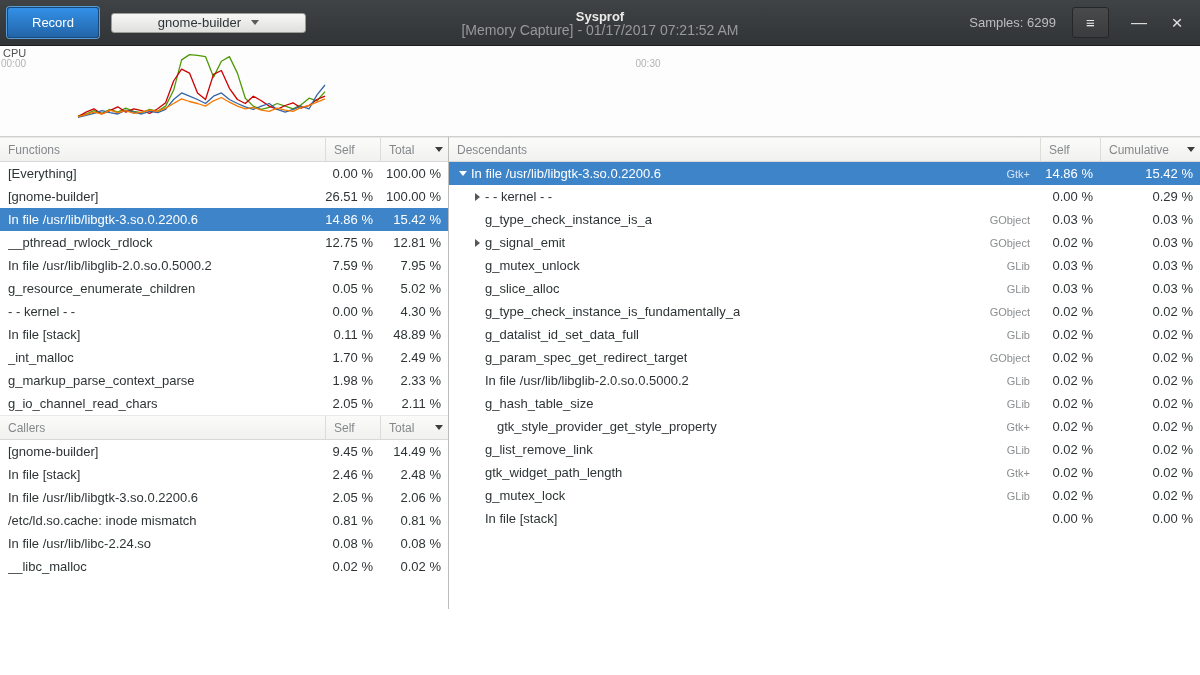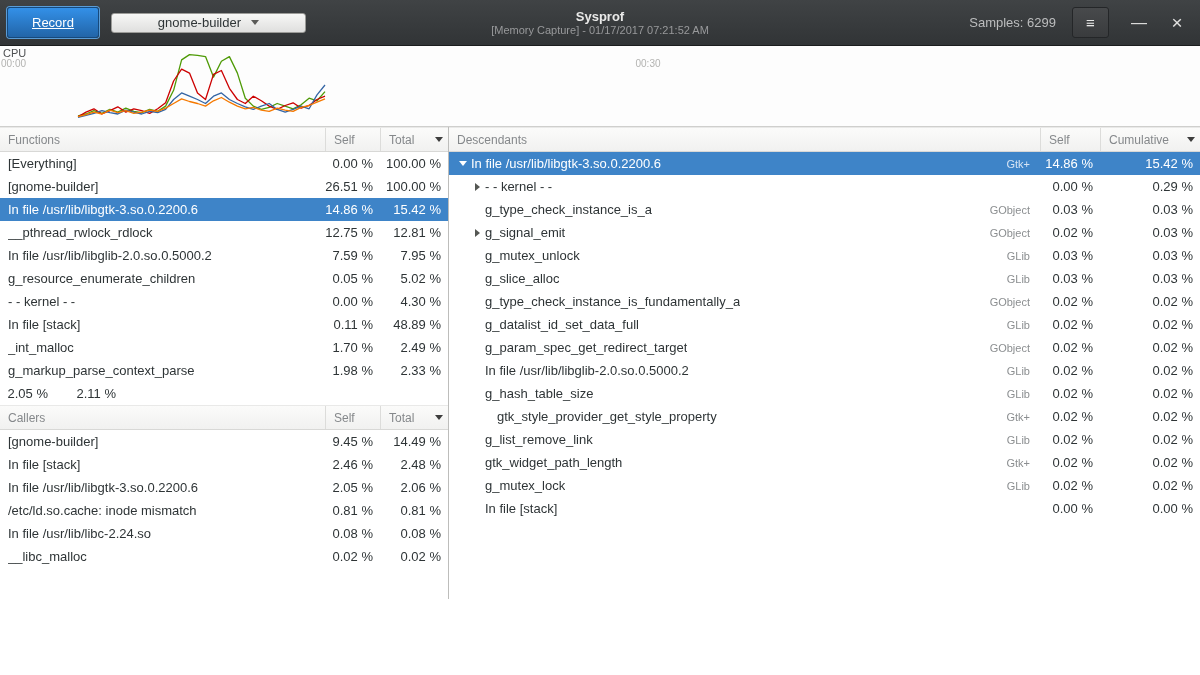--- a/index.html
+++ b/index.html
@@ -7,43 +7,43 @@
     font-family:"Liberation Sans", sans-serif; }
 
   
   .headerbar { height:46px; background:linear-gradient(#404345,#313436);
     border-bottom:1px solid #1b1d1e; display:flex; align-items:center;
     padding:0 7px; position:relative; color:#eeeeec; }
   .btn { cursor:default; }
   .btn-record { height:31px; padding:0 24px; font-size:13px; color:#fff;
     background:linear-gradient(#3390e8,#2265a8); border:1px solid #16497c;
     box-shadow:0 0 0 1px #5a9cd6; border-radius:3px; margin-right:12px;
-    font-family:"Liberation Sans",sans-serif;text-decoration:underline; }
+    font-family:"Liberation Sans",sans-serif; }
   .btn-process { height:20px; min-width:195px; font-size:13px; color:#2e3436;
     background:linear-gradient(#f7f7f6,#dfdfde); border:1px solid #9b9b98;
     border-radius:3px; display:flex; align-items:center; justify-content:center;
     gap:10px; padding:0 14px; font-family:"Liberation Sans",sans-serif; }
   .dd-arrow { width:0; height:0; border-left:4px solid transparent;
     border-right:4px solid transparent; border-top:5px solid #5a5a58; }
   .title-block { position:absolute; left:0; right:0; top:0; bottom:0;
     display:flex; flex-direction:column; align-items:center; justify-content:center;
     pointer-events:none; }
   .app-title { font-size:13px; font-weight:bold; color:#e9e9e8; line-height:15px; }
-  .app-subtitle { font-size:11px; color:#98999b; line-height:13px; }
+  .app-subtitle { font-size:14px; color:#98999b; line-height:13px; }
   .header-right { margin-left:auto; display:flex; align-items:center; }
   .samples { font-size:13px; color:#bcbdbe; margin-right:16px; }
   .btn-menu { width:37px; height:31px; background:linear-gradient(#484a4c,#393b3d);
     border:1px solid #242628; border-radius:3px; color:#e8e8e7; font-size:15px;
     display:flex; align-items:center; justify-content:center; margin-right:14px; }
   .winctl { width:32px; height:32px; display:flex; align-items:center;
     justify-content:center; color:#e0e0df; font-size:16px; }
   .winctl.close { font-size:19px; margin-left:6px; }
 
   
-  .cpu-area { position:relative; height:81px; background:#fdfdfd;
+  .cpu-area { position:relative; height:91px; background:#fdfdfd;
     border-bottom:1px solid #cfcfcd; }
   .cpu-area svg { display:block; width:1200px; height:76px; }
   .cpu-label { position:absolute; top:1px; left:3px; font-size:11px; color:#4d4f51; }
   .time-label { position:absolute; font-size:10px; color:#b3b3b1; }
   .time-start { top:12px; left:1px; }
   .time-mid { top:12px; left:50%; transform:translateX(-50%);margin-left:48px; }
 
   
   .main { display:flex; height:472px; }
   .pane-left { width:449px; border-right:1px solid #bdbdbb; background:#fff; }
@@ -200,20 +200,23 @@
           <div class="cell-num w-total">2.49 %</div>
         </div>
         <div class="trow">
           <div class="cell-name">
             <span class="fn-label">g_markup_parse_context_parse</span>
           </div>
           <div class="cell-num w-self">1.98 %</div>
           <div class="cell-num w-total">2.33 %</div>
         </div>
         <div class="trow">
+          <div class="cell-name">
+            <span class="fn-label">g_io_channel_read_chars</span>
+          </div>
           <div class="cell-num w-self">2.05 %</div>
           <div class="cell-num w-total">2.11 %</div>
         </div>
       </div>
     <div id="callers-table">
         <div class="thead">
           <div class="th name">
             <span>Callers</span>
           </div>
           <div class="th w-self">

